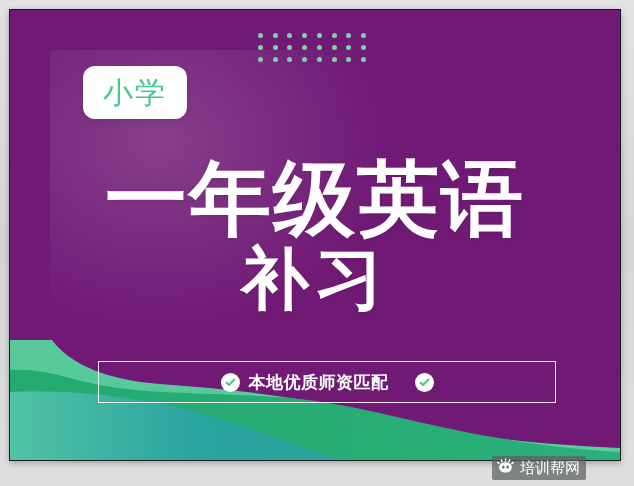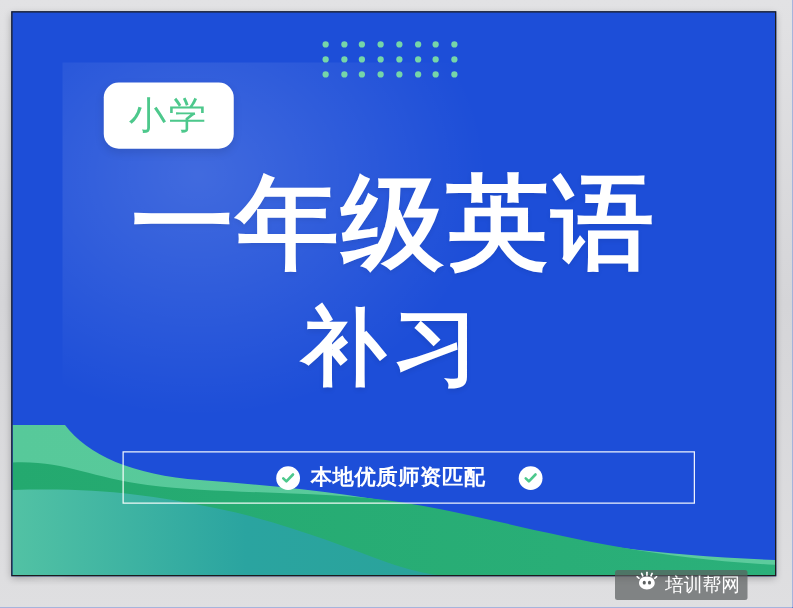--- a/index.html
+++ b/index.html
@@ -25,21 +25,21 @@
       radial-gradient(ellipse 50px 16px at 46% 50%, rgba(200,200,204,.55), rgba(200,200,204,0) 70%),
       radial-gradient(ellipse 40px 14px at 94% 58%, rgba(200,200,204,.5),  rgba(200,200,204,0) 70%),
       linear-gradient(180deg,#e2e2e4 0%, #d5d5d8 50%, #dfdfe1 100%);
   }
 
   
   #card{
     position:absolute;
     left:9px; top:9px;
     width:612px; height:452px;
-    background:#1d4ed8;
+    background:#701a75;
     border:1.5px solid #1c1c1c;
     box-sizing:border-box;
     overflow:hidden;
     box-shadow:0 2px 6px rgba(0,0,0,.28);
   }
   .card-inner{position:absolute;inset:0;overflow:hidden;}
 
   
   .glow{
     position:absolute; left:40px; top:40px; width:360px; height:300px;
@@ -75,21 +75,21 @@
   }
 
   
   .headline{
     position:absolute; left:0; right:0;
     text-align:center; color:#ffffff;
     font-family:"DejaVu Sans","Liberation Sans",sans-serif;
     font-weight:bold;
     text-shadow:0 2px 4px rgba(0,0,0,.07);
   }
-  #title-line1{ top:128px; font-size:82px; line-height:82px; letter-spacing:2px; }
+  #title-line1{ top:148px; font-size:82px; line-height:82px; letter-spacing:2px; }
   #title-line2{ top:228px; font-size:68px; line-height:82px; letter-spacing:6px; }
 
   
   #features{
     position:absolute;
     left:88px; top:351px;
     width:458px; height:42px;
     border:1.5px solid rgba(255,255,255,.92);
     box-sizing:border-box;
     display:flex; align-items:center; justify-content:center;
@@ -111,21 +111,21 @@
 
   
   #waves{position:absolute;left:0;bottom:0;width:612px;height:120px;}
 
   
   #watermark{
     position:absolute;
     left:492px; top:456px;
     height:24px;
     display:flex;align-items:center;gap:5px;
-    padding:0 6px 0 16px;
+    padding:0 6px 0 4px;
     background:rgba(92,96,96,.72);
     border-radius:2px;
   }
   #watermark .wm-text{
     color:#ffffff;
     font-family:"DejaVu Sans","Liberation Sans",sans-serif;
     font-size:15px;line-height:15px;letter-spacing:0px;white-space:nowrap;
   }
 </style>
 </head>

